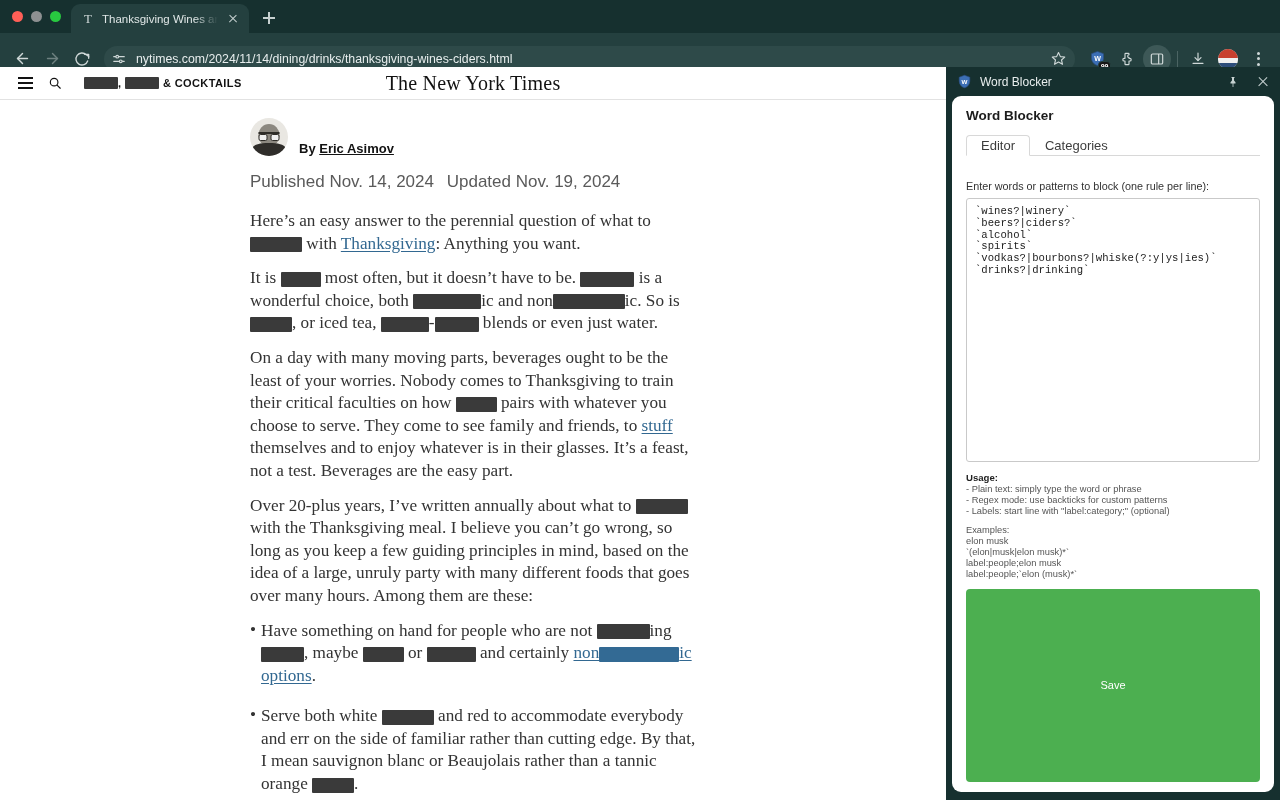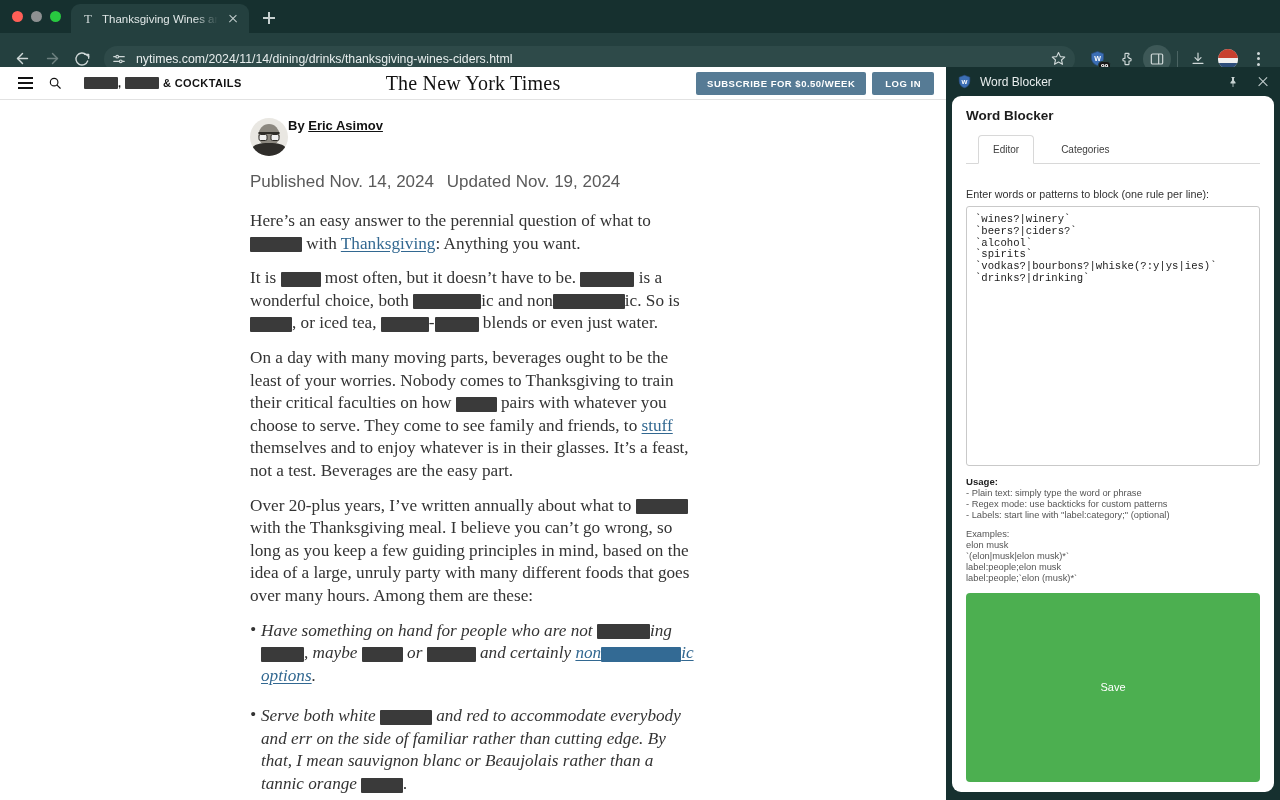--- a/index.html
+++ b/index.html
@@ -144,21 +144,21 @@
   .btn-sub, .btn-login {
     background: #567b95; color: #fff; font-size: 9.5px; font-weight: bold;
     letter-spacing: 0.5px; padding: 6px 11px; border: none; border-radius: 2px;
     white-space: nowrap;
   }
   .btn-login { padding: 6px 13px; }
 
   .article { padding: 18px 0 0 0; }
   .art-inner { width: 446px; margin-left: 250px; }
 
-  .byline { display: flex; align-items: flex-start; }
+  .byline { display: flex; align-items: flex-end; gap: 11px; }
   .byline-avatar {
     width: 38px; height: 38px; border-radius: 50%; overflow: hidden;
     background: #e9e7e2; position: relative; flex: 0 0 38px;
   }
   .byline-avatar .head {
     position: absolute; left: 50%; top: 6px; transform: translateX(-50%);
     width: 21px; height: 22px; border-radius: 50% 50% 45% 45%;
     background: #8c8880;
   }
   .byline-avatar .glasses {
@@ -180,21 +180,21 @@
   .byline-text .name { text-decoration: underline; }
   .dateline { margin-top: 16px; font-size: 17px; color: #5a5a5a; }
   .dateline .upd { margin-left: 8px; }
 
   .art-body { margin-top: 18px; }
   .art-body p, .art-body li {
     font-family: "Liberation Serif", serif;
     font-size: 17.2px; line-height: 22.6px; color: #333333;
     margin-bottom: 12px;
   }
-  .art-body ul { list-style: none; font-style: italic; }
+  .art-body ul { list-style: none; }
   .art-body li { position: relative; padding-left: 11px; margin-bottom: 18px; }
   .art-body li::before {
     content: "•"; position: absolute; left: 0; top: -1px; color: #333;
   }
   a.nyt-link { color: #326891; text-decoration: underline; text-underline-offset: 2px; }
 
   
   .sidepanel {
     position: absolute; right: 0; top: 67px; width: 334px; height: 733px;
     background: #16302f; display: flex; flex-direction: column;
@@ -218,22 +218,22 @@
   .sp-close::after { transform: rotate(-45deg); }
 
   .sp-card {
     flex: 1 1 auto; margin: 0 6px 8px 6px; background: #ffffff;
     border-radius: 9px; padding: 12px 14px 10px 14px;
     display: flex; flex-direction: column; overflow: hidden;
   }
   .wb-title { font-size: 13.5px; font-weight: bold; color: #1c1c1c; }
   .wb-tabs { display: flex; margin-top: 11px; border-bottom: 1px solid #d8d8d8; }
   .wb-tab {
-    font-size: 10px; color: #3d3d3d; padding: 8px 14px;
-    border: 1px solid transparent; border-bottom: none; position: relative; top: 1px; margin-left: 12px;
+    font-size: 13px; color: #3d3d3d; padding: 2px 14px;
+    border: 1px solid transparent; border-bottom: none; position: relative; top: 1px;
   }
   .wb-tab.active {
     background: #fff; border-color: #d8d8d8; border-radius: 4px 4px 0 0;
     border-bottom: 1px solid #fff;
   }
   .wb-label { font-size: 10.8px; color: #333; margin-top: 24px; }
   .wb-textarea {
     margin-top: 6px; flex: 1 1 auto; min-height: 0;
     border: 1px solid #c9c9c9; border-radius: 3px;
     padding: 7px 8px; background: #fff;
@@ -364,24 +364,20 @@
             <line x1="15.5" y1="15.5" x2="21" y2="21"></line>
           </svg>
       </div>
       <div class="nyt-section">
         <span class="redact" style="width:34px;height:12px;"></span>
           <span>,&nbsp;</span>
           <span class="redact" style="width:34px;height:12px;"></span>
           <span style="margin-left:4px;">&amp; COCKTAILS</span>
       </div>
       <div class="nyt-masthead">The New York Times</div>
-      <div class="nyt-actions">
-        <button class="btn-sub">SUBSCRIBE FOR $0.50/WEEK</button>
-        <button class="btn-login">LOG IN</button>
-      </div>
     </div>
 
     <div class="article">
       <div class="art-inner">
         <div class="byline">
           <span class="byline-avatar">
             <i class="head"></i>
               <i class="glasses"></i>
               <i class="body"></i>
           </span>

